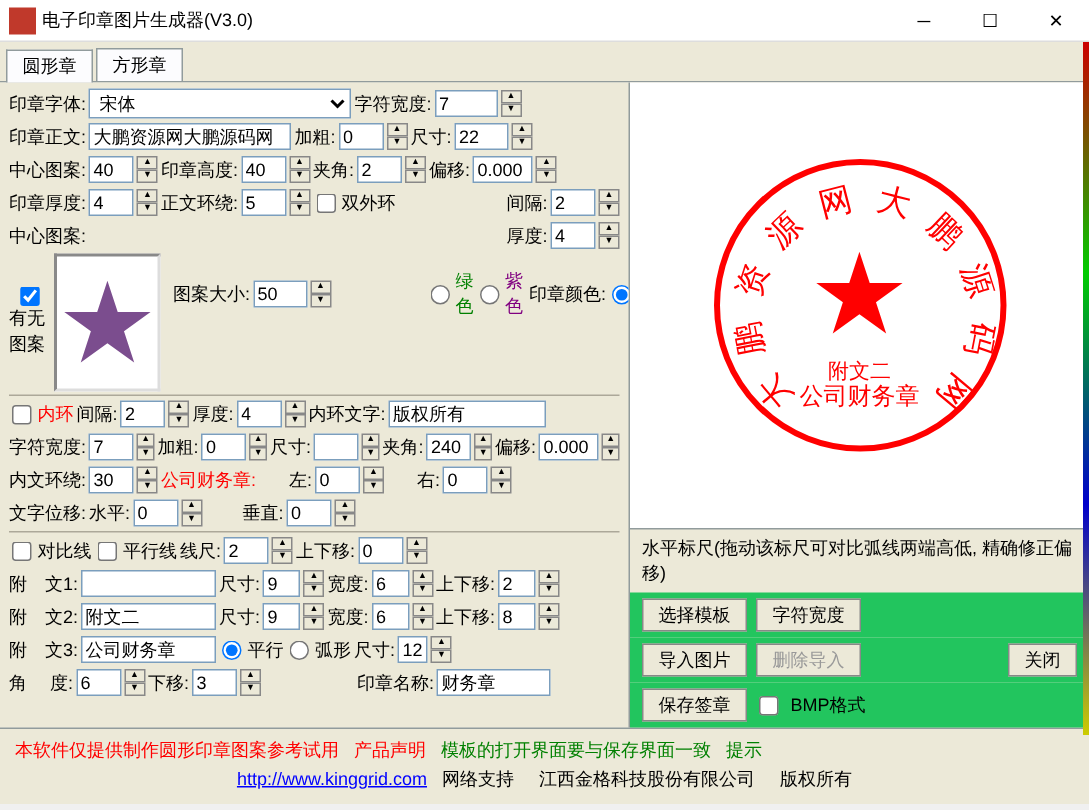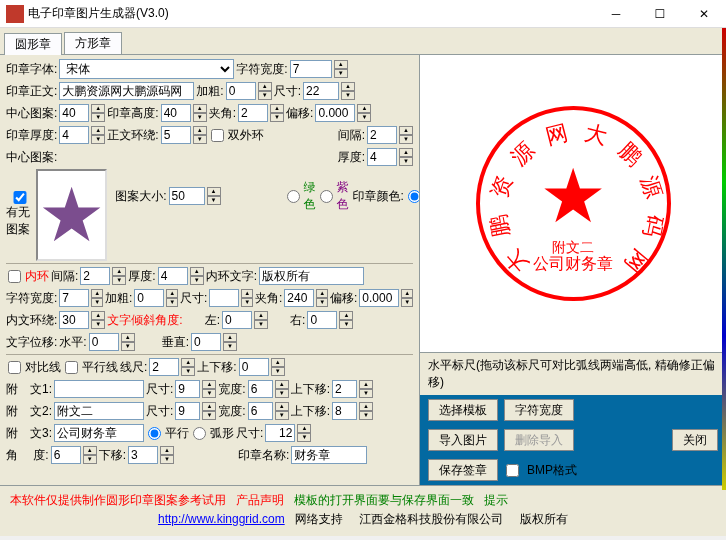--- a/index.html
+++ b/index.html
@@ -29,21 +29,21 @@
 .pattern-box { width: 95px; height: 92px; border: 2px inset #ddd; background: #fff; display: flex; align-items: center; justify-content: center; }
 .star-preview { color: #7b4d8e; font-size: 75px; line-height: 1; }
 .preview { flex: 1; background: #fff; display: flex; align-items: center; justify-content: center; position: relative; }
 .seal { width: 195px; height: 195px; border: 4px solid #ff0000; border-radius: 50%; position: relative; display: flex; align-items: center; justify-content: center; }
 .seal-star { color: #ff0000; font-size: 75px; position: absolute; top: 42px; }
 .seal-text1 { position: absolute; bottom: 40px; color: #ff0000; font-size: 14px; }
 .seal-text2 { position: absolute; bottom: 22px; color: #ff0000; font-size: 16px; }
 .arc-text { position: absolute; width: 100%; height: 100%; }
 .arc-char { position: absolute; color: #ff0000; font-size: 22px; transform-origin: center; }
 .ruler-hint { background: #ece9d8; padding: 4px 8px; font-size: 12px; border-top: 1px solid #919b9c; }
-.btnrow { display: flex; gap: 6px; padding: 4px 8px; background: #0369a1; align-items: center; }
+.btnrow { display: flex; gap: 6px; padding: 4px 8px; background: #22c55e; align-items: center; }
 button { height: 22px; padding: 0 10px; border: 1px solid #888; background: #ece9d8; font-size: 12px; }
 button:disabled { color: #999; }
 .footer { background: #ece9d8; padding: 6px 10px; font-size: 12px; border-top: 1px solid #919b9c; }
 .footer .line { margin-bottom: 2px; }
 .link { color: #0000ff; text-decoration: underline; }
 .sb { width: 4px; background: linear-gradient(#c00,#0c0,#00c,#cc0); position: absolute; right: 0; top: 28px; bottom: 50px; }
 .sep { border-top: 1px solid #aca899; margin: 2px 0; }
 </style>
 </head>
 <body>
@@ -249,21 +249,21 @@
         </div>
 </div>
 
 <div class="row">
   <span class="lbl">内文环绕:</span>
   <input type="text" style="width: 30px;" value="30">
         <div class="spin">
           <div>▲</div>
           <div>▼</div>
         </div>
-  <span class="red lbl">文字倾斜角度:</span>
+  <span class="red lbl">公司财务章:</span>
   <span style="margin-left:20px" class="lbl">左:</span>
   <input type="text" style="width: 30px;" value="0">
         <div class="spin">
           <div>▲</div>
           <div>▼</div>
         </div>
   <span style="margin-left:20px" class="lbl">右:</span>
   <input type="text" style="width: 30px;" value="0">
         <div class="spin">
           <div>▲</div>
@@ -355,21 +355,21 @@
 </div>
 
 <div class="row">
   <span class="lbl">附　文3:</span>
   <input type="text" style="width: 90px;" value="公司财务章">
   <input type="radio" name="shape" checked="" style="">
         <span>平行</span>
   <input type="radio" name="shape" style="">
         <span>弧形</span>
   <span class="lbl">尺寸:</span>
-  <input type="text" style="width: 30px; text-align: right;" value="12">
+  <input type="text" style="width: 20px;" value="12">
         <div class="spin">
           <div>▲</div>
           <div>▼</div>
         </div>
 </div>
 
 <div class="row">
   <span class="lbl">角　 度:</span>
   <input type="text" style="width: 30px;" value="6">
         <div class="spin">

